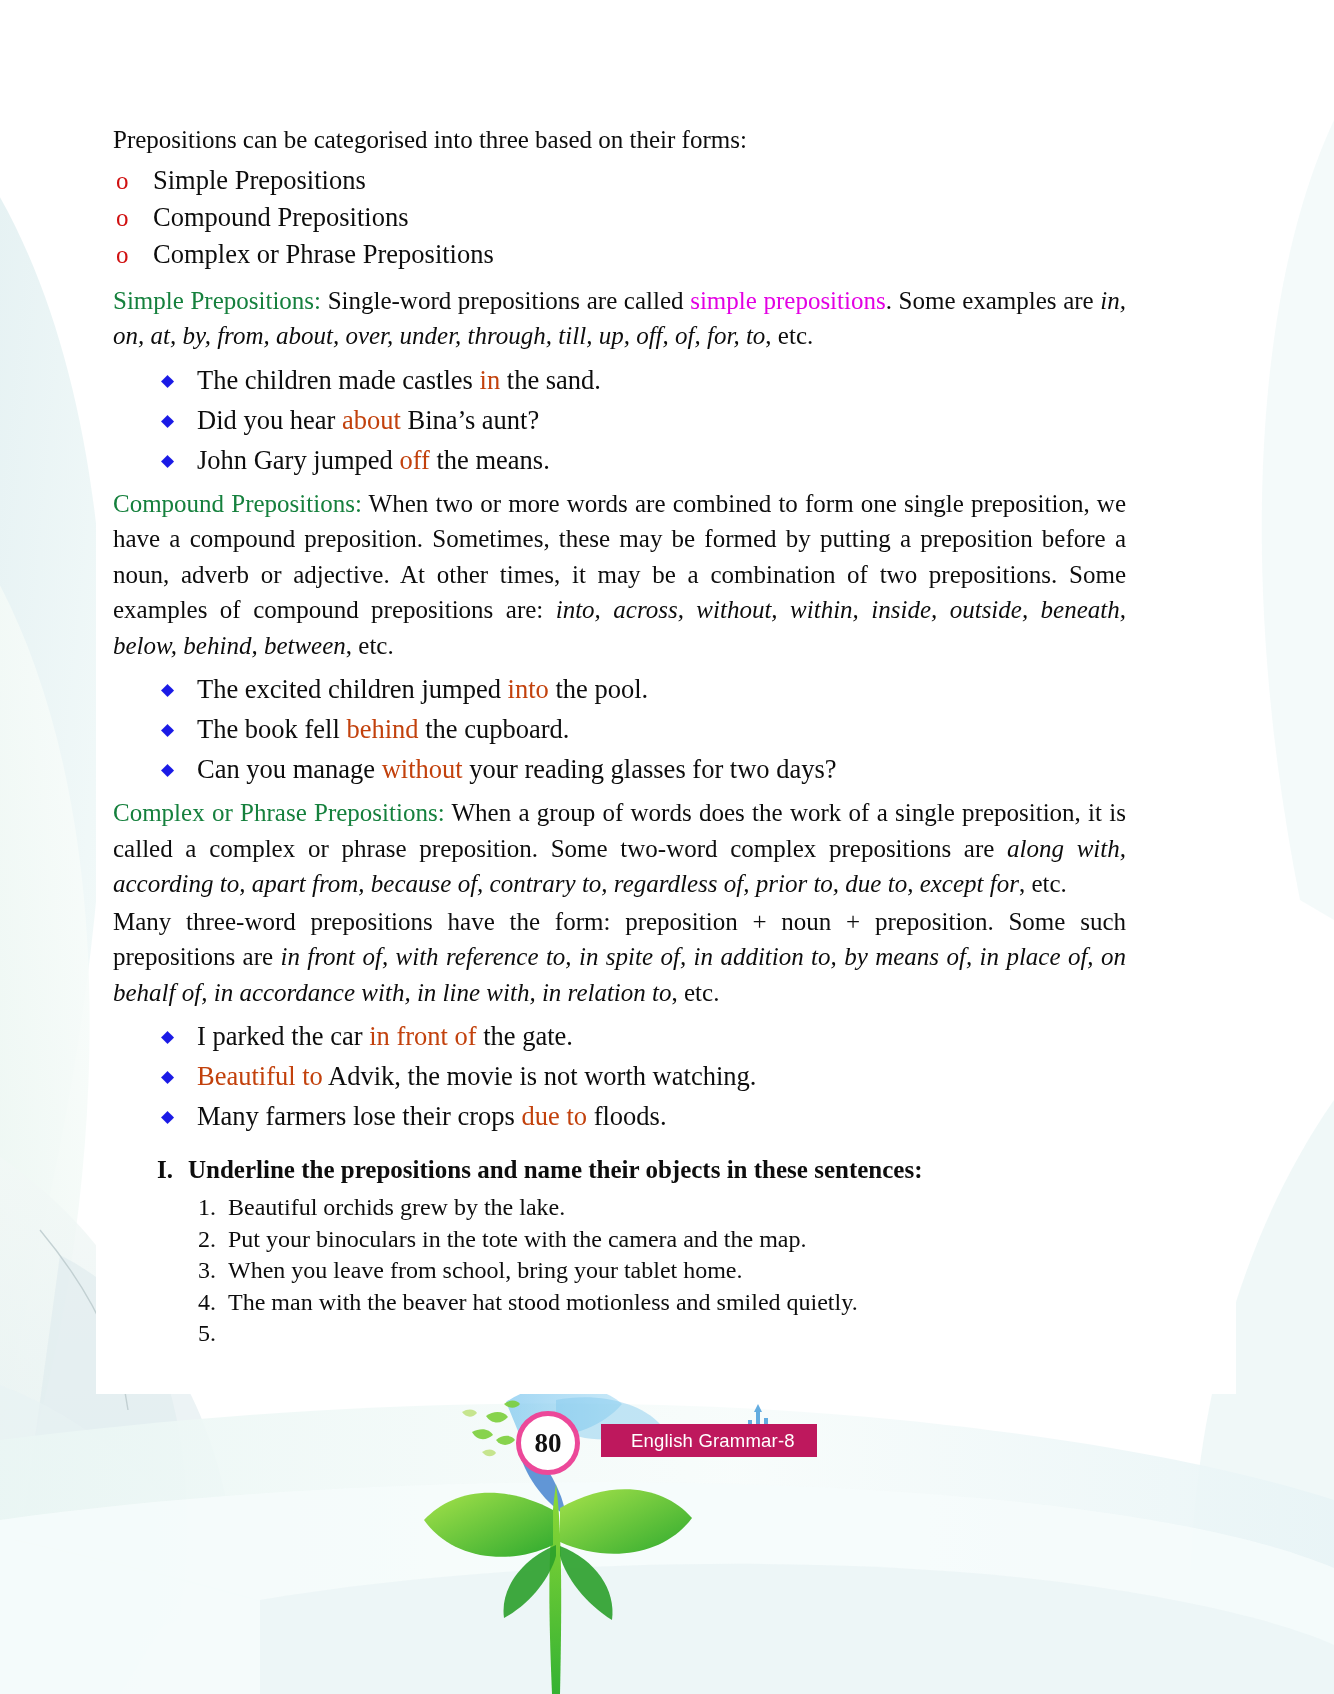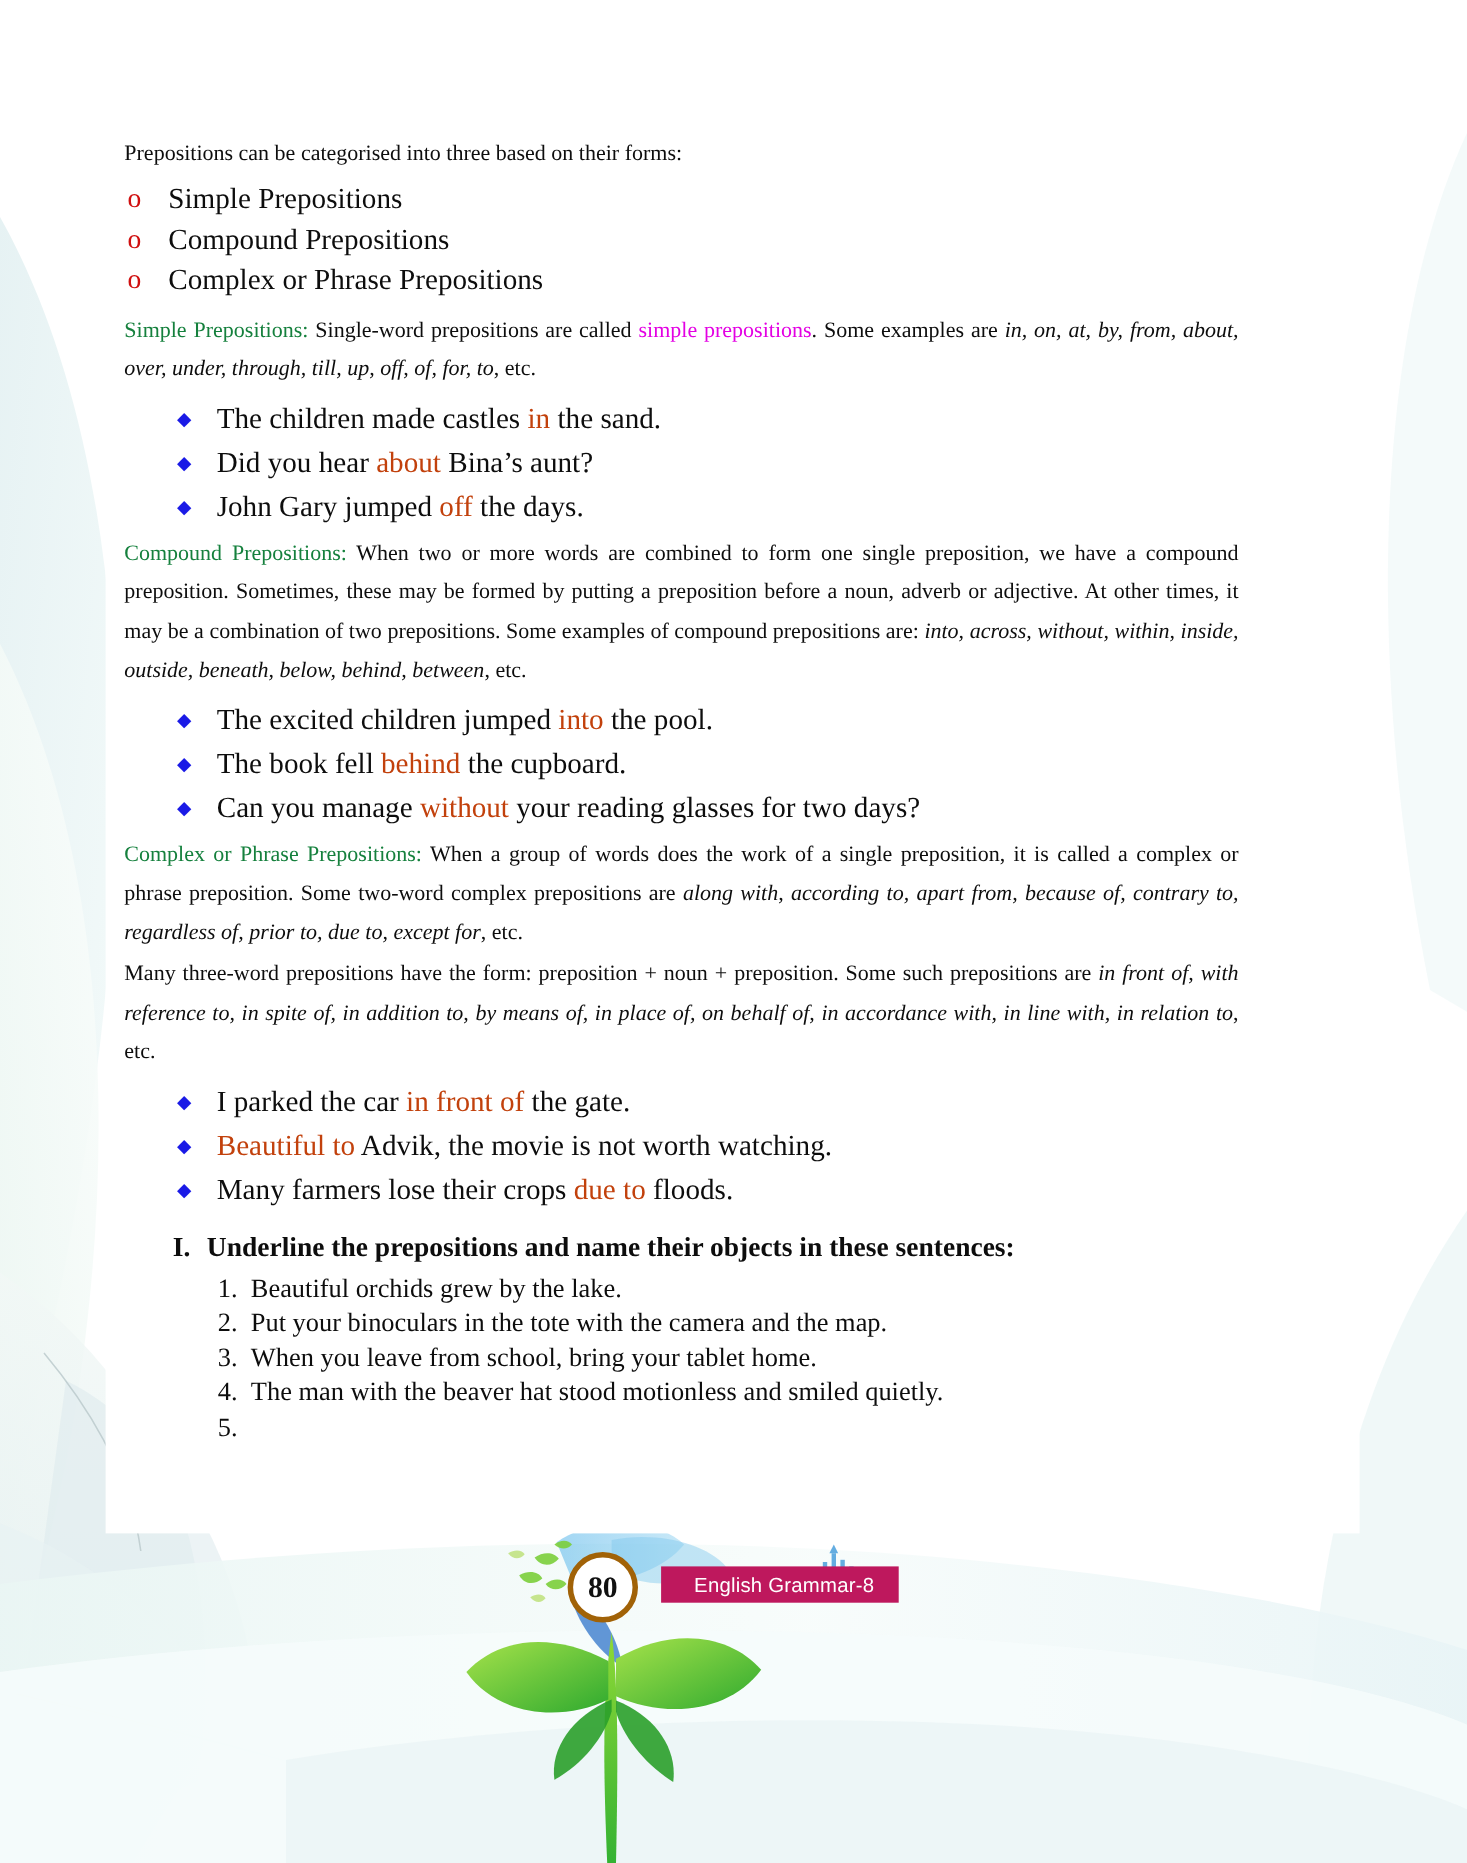--- a/index.html
+++ b/index.html
@@ -37,21 +37,21 @@
   #content {
     position: absolute;
     left: 113px;
     top: 122px;
     width: 1013px;
     z-index: 2;
   }
 
   
   .para {
-    font-size: 20px;
+    font-size: 25px;
     line-height: 35.5px;
     color: #0d0d0d;
     text-align: justify;
     margin: 0 0 2px 0;
     font-family: "Liberation Serif", serif;
   }
   .para.lead { margin-bottom: 4px; text-align: left; }
 
   .term {
     color: #15803d;
@@ -149,21 +149,21 @@
     text-align: right;
   }
   #page-badge {
     position: absolute;
     left: 516px;
     top: 1411px;
     width: 54px;
     height: 54px;
     border-radius: 50%;
     background: #ffffff;
-    border: 5px solid #a16207;
+    border: 5px solid #ec4899;
     display: flex;
     align-items: center;
     justify-content: center;
     z-index: 6;
   }
   #page-badge span {
     font-family: "Liberation Serif", serif;
     font-size: 27px;
     font-weight: bold;
     color: #111111;
@@ -300,21 +300,21 @@
     <li>
       <span class="d-mark">◆</span>
       <span>The children made castles </span><span class="prep">in</span><span> the sand.</span>
     </li>
     <li>
       <span class="d-mark">◆</span>
       <span>Did you hear </span><span class="prep">about</span><span> Bina’s aunt?</span>
     </li>
     <li>
       <span class="d-mark">◆</span>
-      <span>John Gary jumped </span><span class="prep">off</span><span> the days.</span>
+      <span>John Gary jumped </span><span class="prep">off</span><span> the means.</span>
     </li>
   </ul>
 
   <p class="para">
     <span class="term">Compound Prepositions:</span><span> When two or more words are combined to form one single preposition, we have a compound preposition. Sometimes, these may be formed by putting a preposition before a noun, adverb or adjective. At other times, it may be a combination of two prepositions. Some examples of compound prepositions are: </span><span class="ital">into, across, without, within, inside, outside, beneath, below, behind, between</span><span>, etc.</span>
   </p>
 
   <ul class="d-list">
     <li>
       <span class="d-mark">◆</span>

